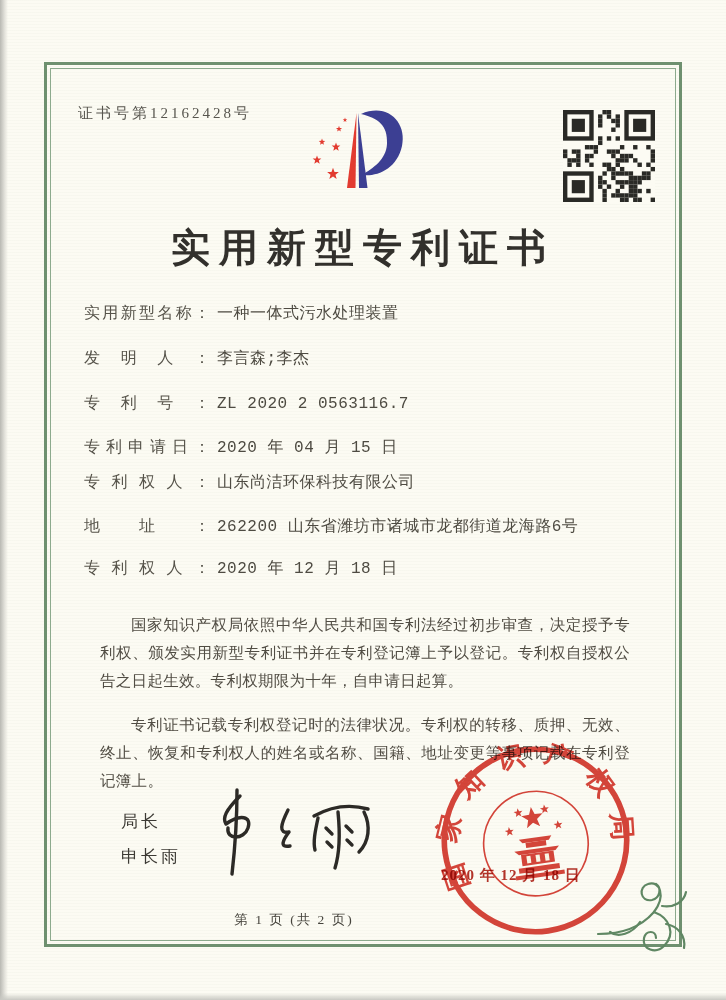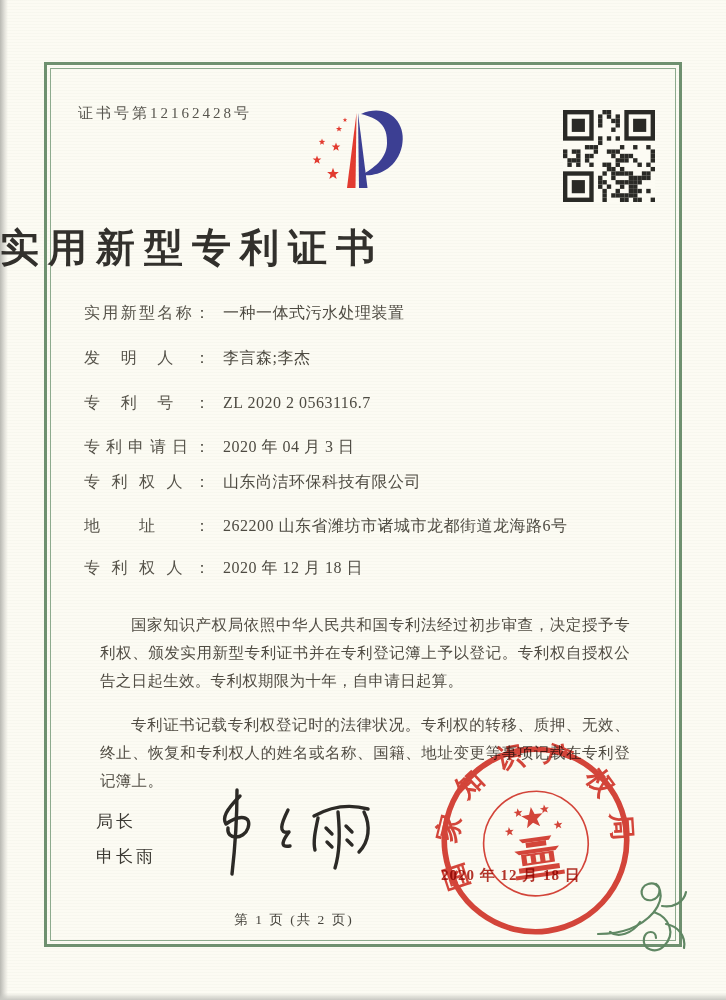--- a/index.html
+++ b/index.html
@@ -25,34 +25,34 @@
     position:absolute;left:3px;top:3px;right:3px;bottom:3px;
     border:1px solid #8caa8d;
   }
   .cert-no{
     position:absolute;left:78px;top:104px;
     font-size:15px;letter-spacing:3px;color:#57554e;
   }
   .logo{position:absolute;left:283px;top:96px;width:160px;height:108px;}
   .qr{position:absolute;left:563px;top:110px;width:92px;height:92px;}
   .title{
-    position:absolute;left:0;top:221px;width:726px;text-align:left;
+    position:absolute;left:0;top:221px;width:726px;text-align:center;
     font-size:39px;font-weight:600;letter-spacing:9px;color:#32302c;
   }
   .frow{position:absolute;left:84px;font-size:16px;color:#4e4b42;white-space:nowrap;}
   .frow .lab{display:inline-block;width:126px;text-align:justify;text-align-last:justify;color:#56534a;}
-  .frow .val{margin-left:13px;letter-spacing:0.5px;}
+  .frow .val{margin-left:7px;letter-spacing:0.5px;font-family:Liberation Mono, monospace;}
   .grant-right{position:absolute;left:388px;top:0;}
   .paras{
     position:absolute;left:84px;top:595px;width:562px;
     font-size:15.5px;line-height:28px;color:#514d44;text-align:justify;letter-spacing:0.3px;
   }
   .paras p{margin:16px;text-indent:2em;}
   .officer{position:absolute;left:96px;top:810px;font-size:17px;color:#3c3a34;letter-spacing:3px;}
-  .officer div{margin-bottom:12px;}
+  .officer div{margin-bottom:12px;margin-left:25px;}
   .signature{position:absolute;left:196px;top:782px;width:210px;height:100px;}
   .seal-wrap{position:absolute;left:433px;top:738px;width:205px;height:205px;
     transform:rotate(-8deg);mix-blend-mode:multiply;opacity:0.93;}
   .seal-date{
     position:absolute;left:441px;top:866px;font-size:15px;color:#b5342b;
     letter-spacing:1px;font-weight:600;mix-blend-mode:multiply;
   }
   .page-info{position:absolute;left:0;top:911px;width:588px;text-align:center;
     font-size:13.5px;color:#46443d;letter-spacing:2px;}
   .footer-note{position:absolute;left:0;top:960px;width:726px;text-align:center;
@@ -209,21 +209,21 @@
   <div class="frow" style="top:303px">
     <span class="lab">实用新型名称：</span><span class="val">一种一体式污水处理装置</span>
   </div>
   <div class="frow" style="top:348px">
     <span class="lab">发明人：</span><span class="val">李言森;李杰</span>
   </div>
   <div class="frow" style="top:393px">
     <span class="lab">专利号：</span><span class="val">ZL 2020 2 0563116.7</span>
   </div>
   <div class="frow" style="top:437px">
-    <span class="lab">专利申请日：</span><span class="val">2020 年 04 月 3 日</span>
+    <span class="lab">专利申请日：</span><span class="val">2020 年 04 月 15 日</span>
   </div>
   <div class="frow" style="top:472px">
     <span class="lab">专利权人：</span><span class="val">山东尚洁环保科技有限公司</span>
   </div>
   <div class="frow" style="top:516px">
     <span class="lab">地址：</span><span class="val">262200 山东省潍坊市诸城市龙都街道龙海路6号</span>
   </div>
 
   <div class="frow" style="top:558px">
     <span class="lab">专利权人：</span><span class="val">2020 年 12 月 18 日</span>

